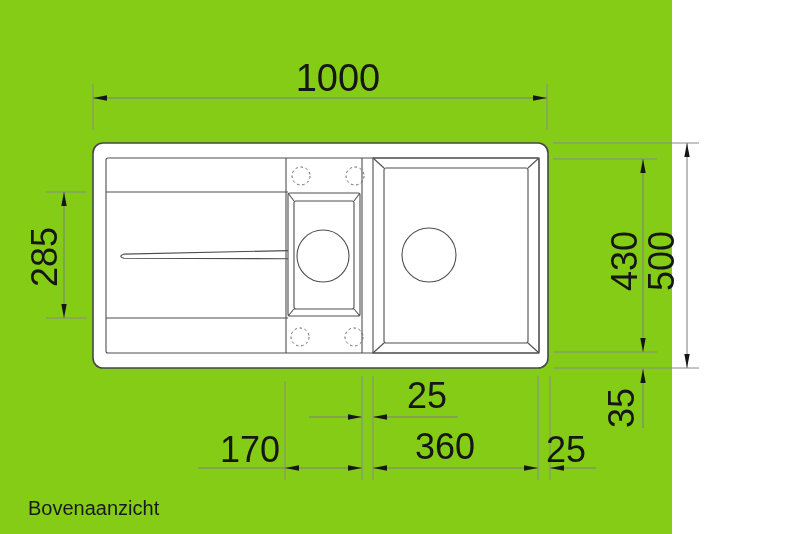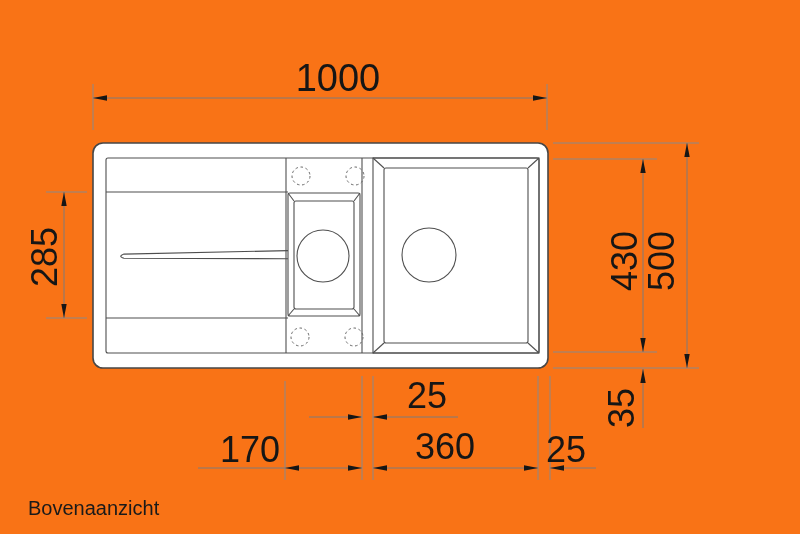--- a/index.html
+++ b/index.html
@@ -1,16 +1,16 @@
 <!DOCTYPE html>
 <html><head>
 <meta charset="utf-8">
 <style>
   html,body{margin:0;padding:0;background:#ffffff;}
-  .page{position:relative;width:800px;height:534px;background:#f97316;font-family:"Liberation Sans",sans-serif;}
+  .page{position:relative;width:672px;height:534px;background:#84cc16;font-family:"Liberation Sans",sans-serif;}
   svg{display:block}
   .draw{stroke:#4f4f4f;fill:none;stroke-width:1.1;}
   .draw-outer{stroke:#474747;fill:#ffffff;stroke-width:1.6;}
   .dimline{stroke:#7d7d7d;fill:none;stroke-width:1;}
   .extline{stroke:#8a8a8a;fill:none;stroke-width:1;}
   .dashcircle{stroke:#6b6b6b;fill:none;stroke-width:1;stroke-dasharray:2.6 2.6;}
   .arrow{fill:#161616;stroke:none;}
   .dimtext{fill:#161616;font-family:"Liberation Sans",sans-serif;font-size:36px;}
   .dimtext-big{fill:#161616;font-family:"Liberation Sans",sans-serif;font-size:38px;}
   .titletext{fill:#1a1a1a;font-family:"Liberation Sans",sans-serif;font-size:20px;}

